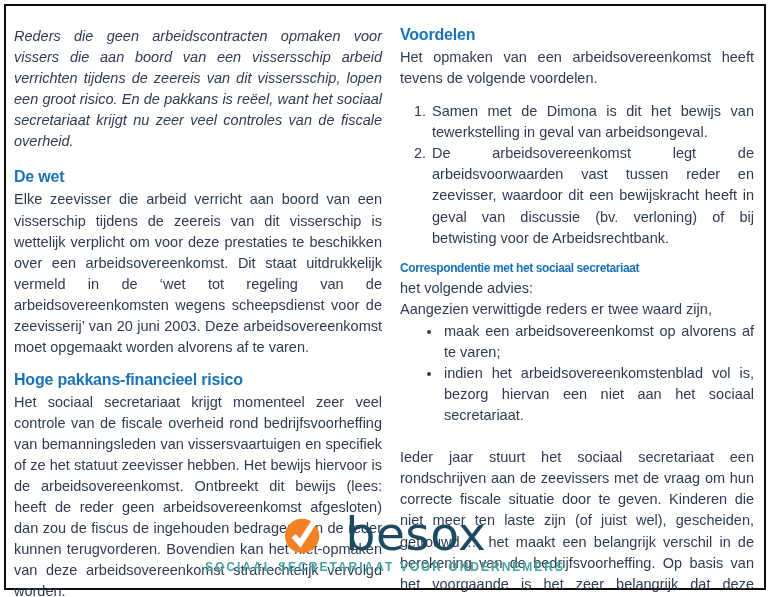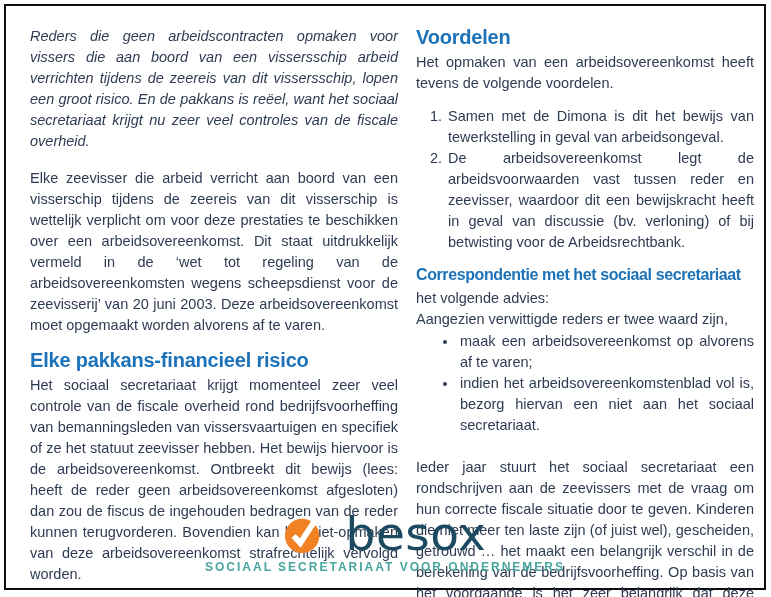--- a/index.html
+++ b/index.html
@@ -13,47 +13,47 @@
   *{margin:0;padding:0;box-sizing:border-box;}
   html,body{width:771px;height:597px;background:#ffffff;overflow:hidden;}
   body{font-family:"Liberation Sans",sans-serif;color:var(--body-text);}
   .frame{
     position:absolute;top:4px;left:4px;right:5px;bottom:7px;
     border:2px solid var(--border-black);
     background:#ffffff;
   }
   .content{
     position:absolute;top:0;left:0;right:0;bottom:0;
-    padding:20px 10px 0 24px;
+    padding:20px 10px 0 8px;
   }
   .columns{display:flex;gap:18px;}
   .col{font-size:14.5px;line-height:1.45;}
   .col.left{flex:0 0 368px;}
   .col.right{flex:1 1 auto;min-width:0;}
   p.body{
     text-align:justify;
     hyphens:auto;-webkit-hyphens:auto;
     margin-bottom:2px;
   }
   p.intro{
     font-style:italic;
     text-align:justify;
     hyphens:auto;-webkit-hyphens:auto;
     margin-bottom:16px;
   }
   h2{
     color:var(--heading-blue);
-    font-size:20px;
+    font-size:16px;
     font-weight:700;
     letter-spacing:-0.2px;
     margin:13px 0 3px 0;
     line-height:1.15;
   }
   h2.first{margin-top:0;}
-  h2.fit{font-size:16px;letter-spacing:-0.4px;white-space:nowrap;}
+  h2.fit{font-size:12px;letter-spacing:-0.4px;white-space:nowrap;}
   ol.numbered{
     list-style:decimal;
     margin:12px 0 0 0;
     padding-left:30px;
   }
   ol.numbered li{
     text-align:justify;
     hyphens:auto;-webkit-hyphens:auto;
     padding-left:2px;
   }
@@ -101,23 +101,24 @@
 <body>
 
 <div class="frame">
   <div class="content">
 
     <div class="columns">
 
       <div class="col left">
         <p class="intro">Reders die geen arbeidscontracten opmaken voor vissers die aan boord van een vissersschip arbeid verrichten tijdens de zeereis van dit vissersschip, lopen een groot risico. En de pakkans is reëel, want het sociaal secretariaat krijgt nu zeer veel controles van de fiscale overheid.</p>
 
+        <h2 class="first">De wet</h2>
         <p class="body">Elke zeevisser die arbeid verricht aan boord van een visserschip tijdens de zeereis van dit visserschip is wettelijk verplicht om voor deze prestaties te beschikken over een arbeidsovereenkomst. Dit staat uitdrukkelijk vermeld in de ‘wet tot regeling van de arbeidsovereenkomsten wegens scheepsdienst voor de zeevisserij’ van 20 juni 2003. Deze arbeidsovereenkomst moet opgemaakt worden alvorens af te varen.</p>
 
-        <h2>Elke pakkans-financieel risico</h2>
+        <h2>Hoge pakkans-financieel risico</h2>
         <p class="body">Het sociaal secretariaat krijgt momenteel zeer veel controle van de fiscale overheid rond bedrijfsvoorheffing van bemanningsleden van vissersvaartuigen en specifiek of ze het statuut zeevisser hebben. Het bewijs hiervoor is de arbeidsovereenkomst. Ontbreekt dit bewijs (lees: heeft de reder geen arbeidsovereenkomst afgesloten) dan zou de fiscus de ingehouden bedragen van de reder kunnen terugvorderen. Bovendien kan het niet-opmaken van deze arbeidsovereenkomst strafrechtelijk vervolgd worden.</p>
       </div>
 
       <div class="col right">
         <h2 class="first">Voordelen</h2>
         <p class="body">Het opmaken van een arbeidsovereenkomst heeft tevens de volgende voordelen.</p>
         <ol class="numbered">
           <li>Samen met de Dimona is dit het bewijs van tewerkstelling in geval van arbeidsongeval.</li>
           <li>De arbeidsovereenkomst legt de arbeidsvoorwaarden vast tussen reder en zeevisser, waardoor dit een bewijskracht heeft in geval van discussie (bv. verloning) of bij betwisting voor de Arbeidsrechtbank.</li>
         </ol>

